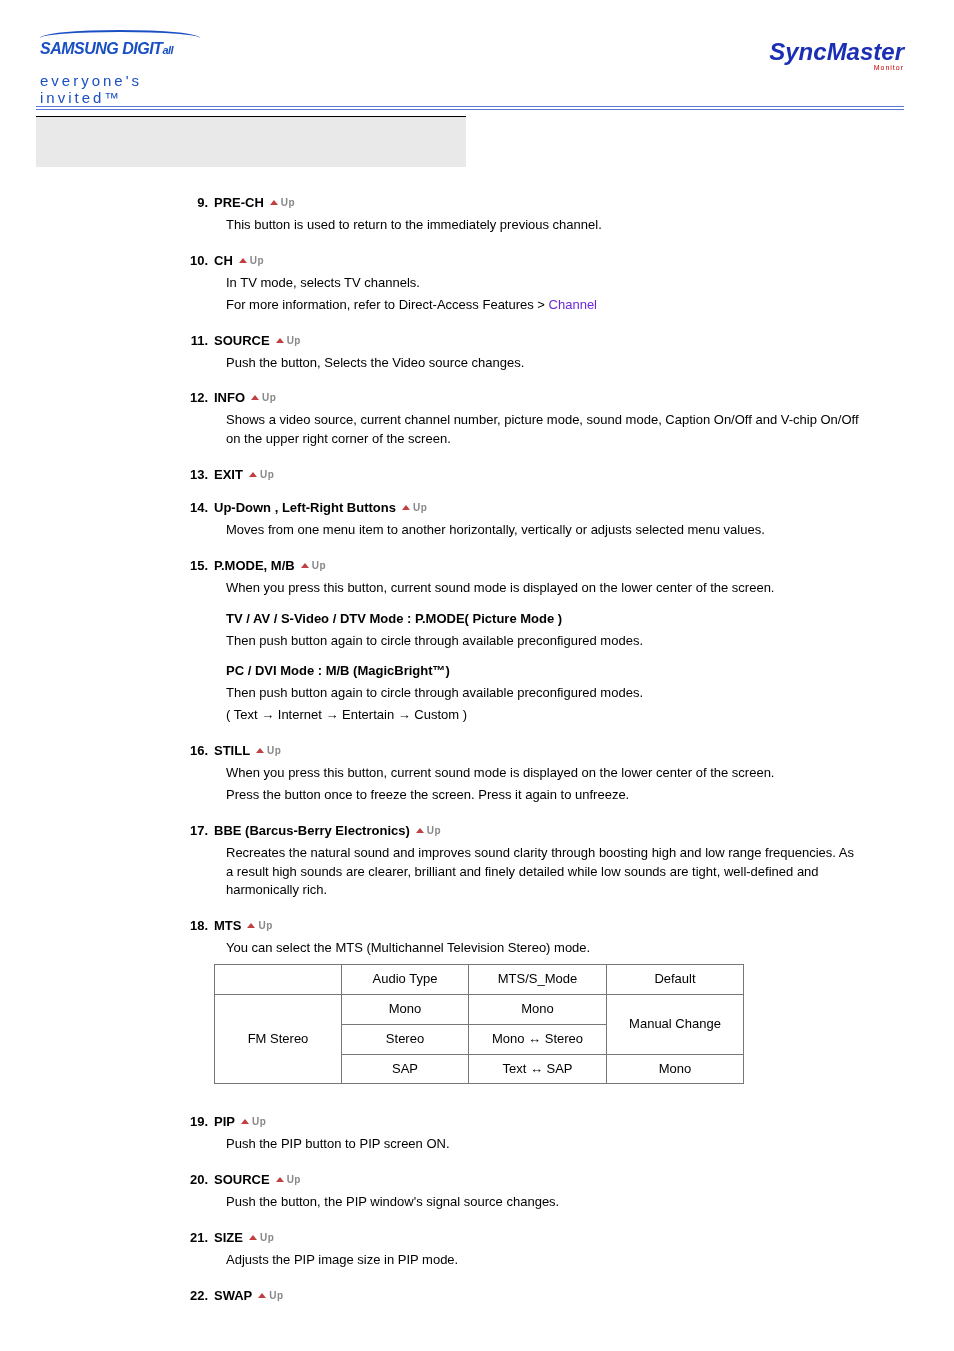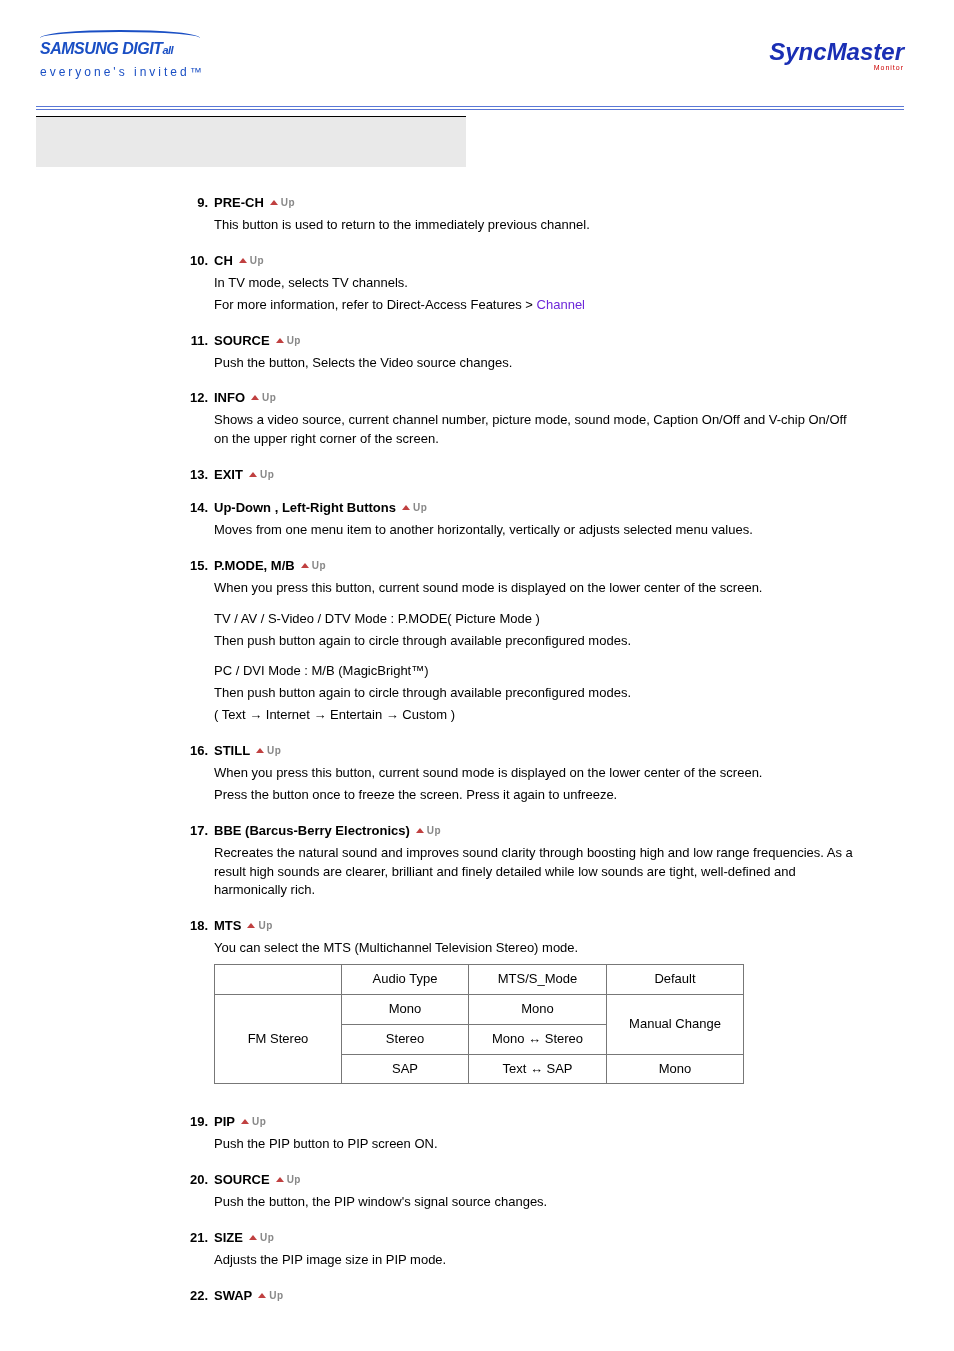--- a/index.html
+++ b/index.html
@@ -2,37 +2,37 @@
 <html><head>
 <meta charset="utf-8">
 <style>
   html,body { margin:0; padding:0; font-family: Arial, Helvetica, sans-serif; font-size:13px; color:#000; background:#fff; }
   .page { width:954px; margin:0 auto; }
   .hdr { padding:30px 50px 0 50px; position:relative; height:70px; }
   .logo-left { position:absolute; left:40px; top:30px; width:170px; }
   .logo-left .swoosh { border-top:2px solid #1a4fc4; border-radius:60% 60% 0 0; height:14px; width:160px; margin-bottom:-6px;}
   .logo-left .brand { font-weight:bold; font-size:16px; color:#1a4fc4; font-style:italic; letter-spacing:-0.5px;}
   .logo-left .brand .all { font-size:11px; }
-  .logo-left .tag { color:#1a4fc4; font-size:12px; letter-spacing:3px; margin-top:7px;}
+  .logo-left .tag { color:#1a4fc4; font-size:15px; letter-spacing:3px; margin-top:14px;}
   .logo-right { position:absolute; right:50px; top:38px; text-align:right;}
   .logo-right .sm { font-weight:bold; font-size:24px; color:#1a2fb4; font-style:italic;}
   .logo-right .mon { color:#c00; font-size:7px; letter-spacing:1px; margin-top:-2px;}
   .rule-double { margin:6px 50px 0 36px; padding:0;}
   .rule-double hr{ border:none; border-top:1px solid #5a77d6; margin:2px 0; }
   .greybar { background:#e9e9e9; height:50px; width:430px; margin:6px 0 0 36px; border-top:1px solid #000; }
   .content { padding:10px 90px 40px 180px; }
   .item { margin:18px 0 0 0; }
   .item .head { display:flex; align-items:center; gap:6px; }
   .item .num { font-weight:bold; font-size:13px; min-width:28px; text-align:right; }
   .item .title { font-weight:bold; font-size:13px; }
   .up { display:inline-flex; align-items:center; font-size:10px; color:#888; font-weight:bold; letter-spacing:0.5px; cursor:pointer;}
   .up .tri { width:0; height:0; border-left:4px solid transparent; border-right:4px solid transparent; border-bottom:5px solid #c04040; margin-right:3px;}
   .item .body { margin:6px 0 0 34px; line-height:1.45; font-size:13px; }
-  .body p { margin:0 0 3px 0;}
-  .body .b { font-weight:normal; }
+  .body p { margin:0 0 3px 12px;}
+  .body .b { font-weight:bold; }
   a.lnk { color:#6d28d9; text-decoration:none; }
   table.mts { border-collapse:collapse; width:530px; margin-top:6px;padding-left:20px;}
   table.mts td, table.mts th { border:1px solid #777; padding:5px 8px; text-align:center; font-size:13px; font-weight:normal;}
 </style>
 </head>
 <body>
 
 <div class="page">
   <div class="hdr">
     <div class="logo-left">

